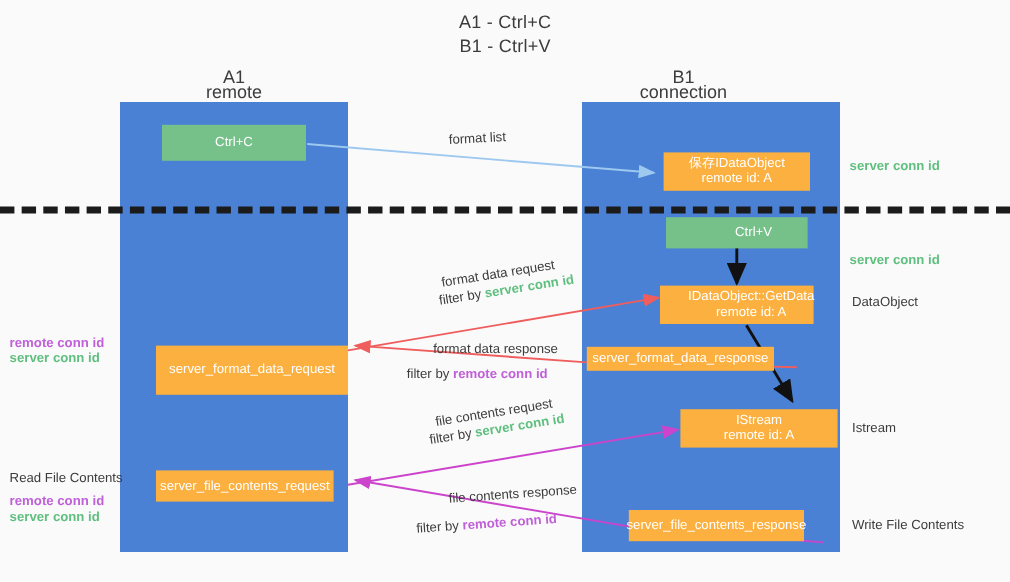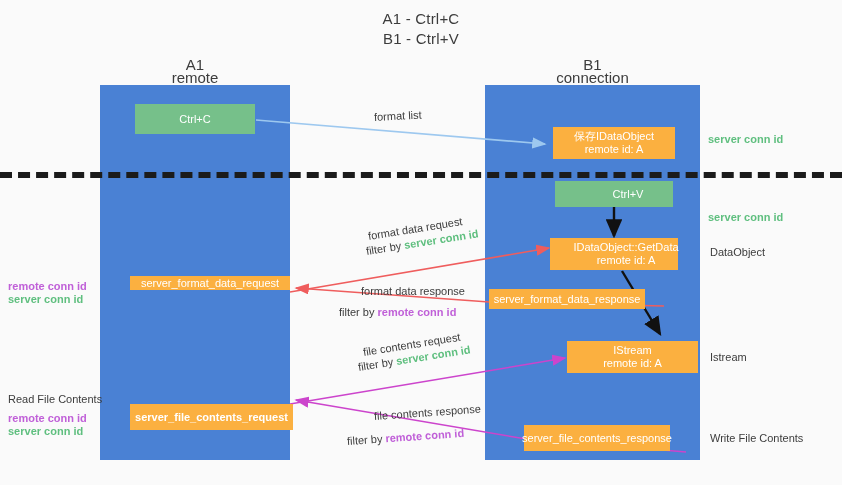--- a/index.html
+++ b/index.html
@@ -99,21 +99,21 @@
 
 <div id="canvas">
 
   <div class="title-line" id="title1">A1 - Ctrl+C</div>
   <div class="title-line" id="title2">B1 - Ctrl+V</div>
 
   <div class="col-head" style="left:100px; top:58px; width:190px;">
     <span class="big">A1</span>
     <span class="sub">remote</span>
   </div>
-  <div class="col-head" style="left:485px; top:58px; width:215px;">
+  <div class="col-head" style="left:462px; top:58px; width:215px;">
     <span class="big">B1</span>
     <span class="sub">connection</span>
   </div>
 
   <div class="column" id="col-a1"></div>
   <div class="column" id="col-b1"></div>
 
   <svg class="arrows">
     <defs>
       <marker id="ah-blue" markerWidth="9" markerHeight="7" refX="8" refY="3.5" orient="auto">
@@ -146,25 +146,25 @@
     <line x1="520" y1="438" x2="296" y2="400" stroke="#cc44cc" stroke-width="1.6" marker-end="url(#ah-mag)"></line>
     <line x1="686" y1="452" x2="520" y2="438" stroke="#cc44cc" stroke-width="1.6"></line>
   </svg>
 
   <div class="dashed-line" style="top:172px;"></div>
 
   <div class="box green" style="left:135px; top:104px; width:120px; height:30px;">
     <span>Ctrl+C</span>
   </div>
 
-  <div class="box orange" style="left:130px; top:276px; width:160px; height:14px;">
+  <div class="box orange" style="left:130px; top:288px; width:160px; height:41px;">
     <span>server_format_data_request</span>
   </div>
 
-  <div class="box orange" style="left:130px; top:404px; width:163px; height:26px;font-weight:bold;">
+  <div class="box orange" style="left:130px; top:392px; width:148px; height:26px;">
     <span>server_file_contents_request</span>
   </div>
 
   <div class="box orange" style="left:553px; top:127px; width:122px; height:32px;">
     <span>保存IDataObject</span>
     <span class="l2">remote id: A</span>
   </div>
 
   <div class="box green" style="left:555px; top:181px; width:118px; height:26px;padding-left:32px;">
     <span>Ctrl+V</span>

